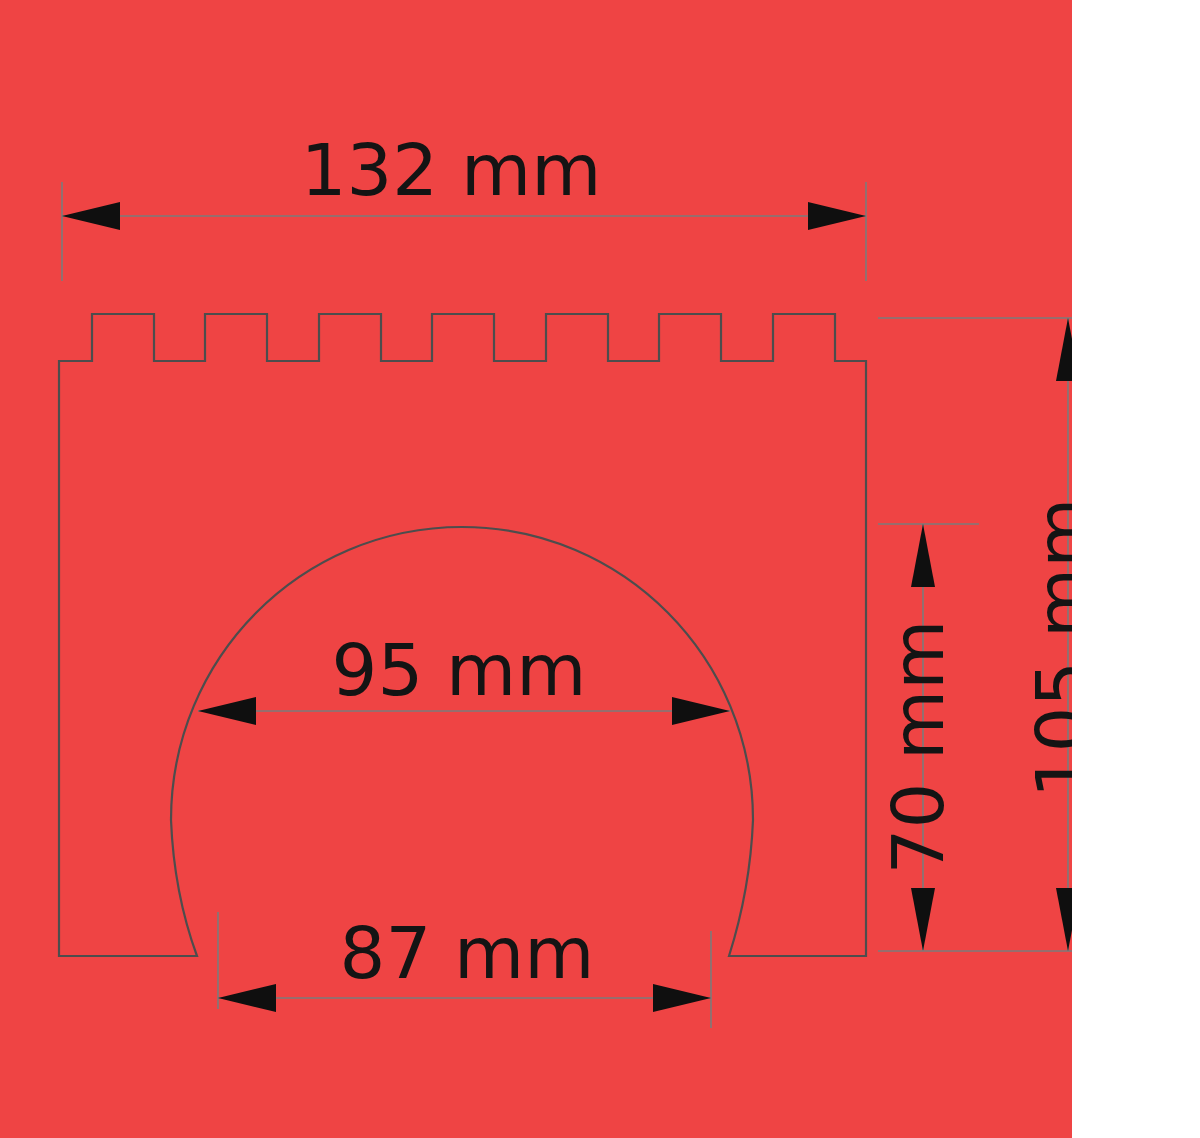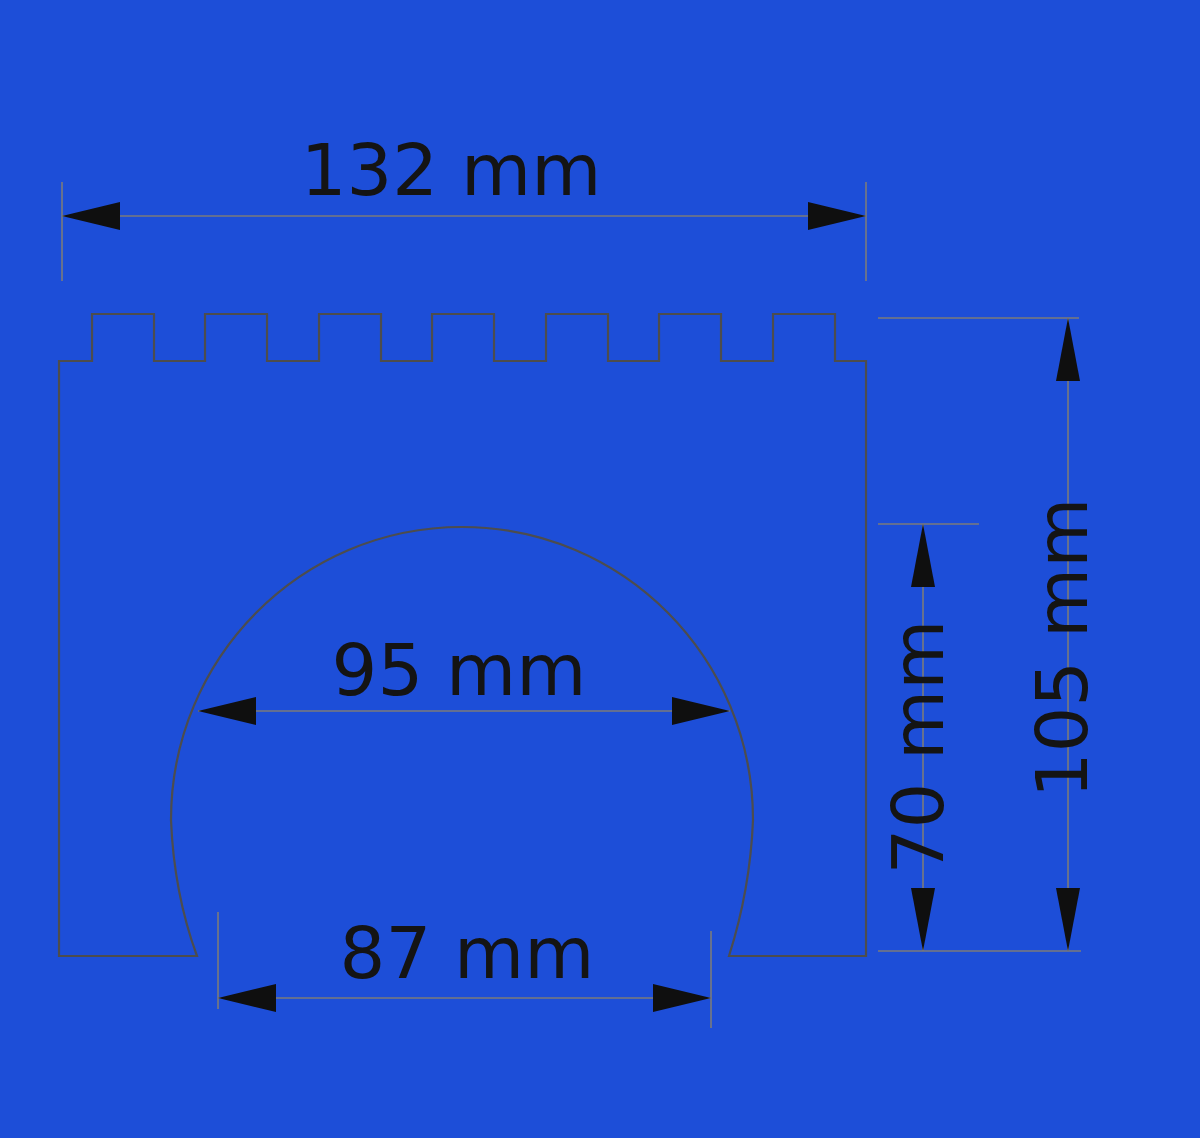--- a/index.html
+++ b/index.html
@@ -2,23 +2,23 @@
 <html><head>
 <meta charset="utf-8">
 <style>
   html,body{
     margin:0;
     padding:0;
     background:#ffffff;
   }
   .stage{
     position:relative;
-    width:1200px;
+    width:1072px;
     height:1138px;
-    background:#1d4ed8;
+    background:#ef4444;
     overflow:hidden;
     font-family:"DejaVu Sans", sans-serif;
   }
   svg{display:block}
   .outline{
     fill:none;
     stroke:#4d4d4d;
     stroke-width:2.2;
     stroke-linejoin:miter;
   }

